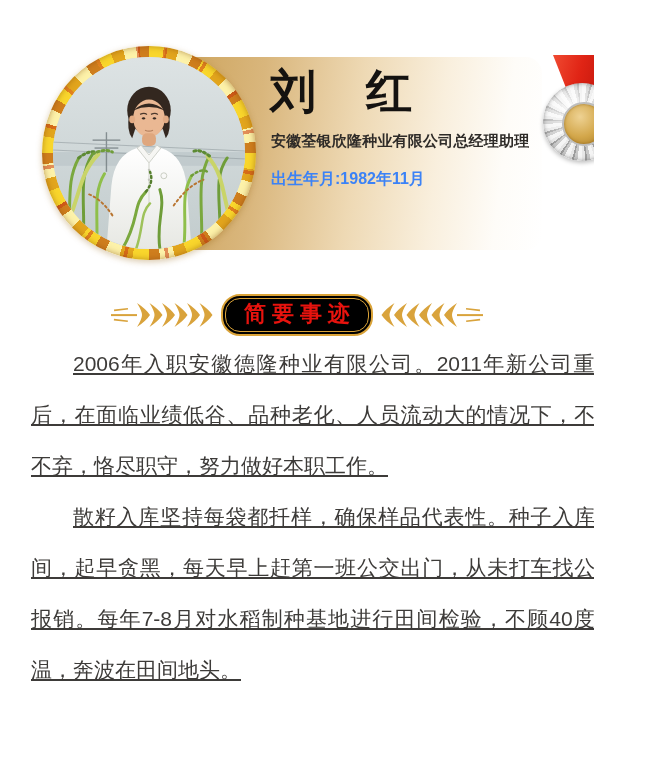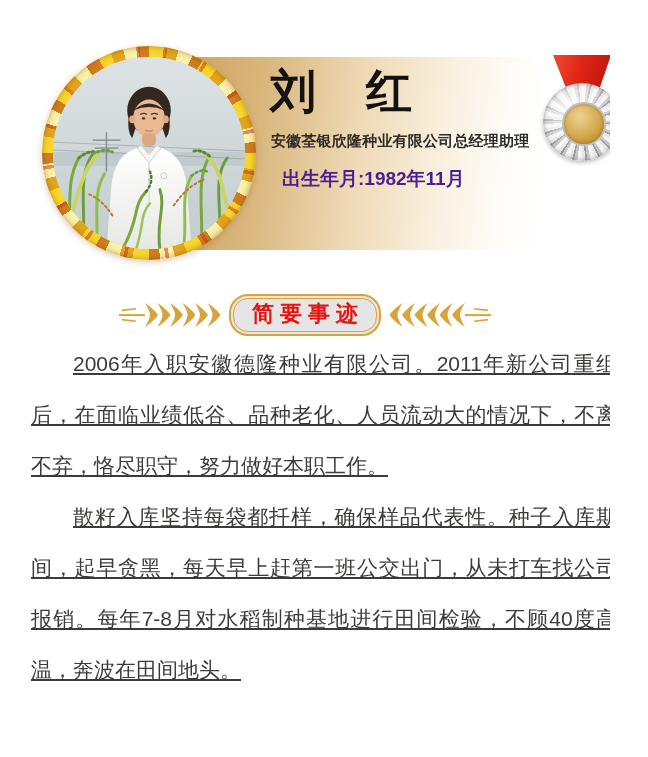--- a/index.html
+++ b/index.html
@@ -1,19 +1,18 @@
 <!DOCTYPE html>
 <html><head>
 <meta charset="utf-8">
 <style>
   html,body{margin:0;padding:0;background:#ffffff;}
   .page{
     position:relative;width:594px;height:757px;overflow:hidden;background:#ffffff;
     font-family:"Liberation Sans","DejaVu Sans",sans-serif;
-    padding-left:16px;
   }
 
   
   .header-card{
     position:absolute;left:150px;top:57px;width:392px;height:193px;border-radius:16px;
     background:linear-gradient(97deg,#c99e52 0%,#d9b67c 28%,#eed9b4 52%,#f9efdd 72%,#fefcf8 88%,#ffffff 100%);
   }
 
   
   .photo-ring{
@@ -32,22 +31,22 @@
   .person-name{
     position:absolute;left:270px;top:66px;
     font-family:"DejaVu Serif","Liberation Serif",serif;
     font-size:46px;font-weight:bold;color:#141210;letter-spacing:2px;line-height:1.1;
   }
   .person-title{
     position:absolute;left:271px;top:132px;width:300px;
     font-size:15px;font-weight:bold;color:#2e2b28;letter-spacing:.2px;
   }
   .person-info{
-    position:absolute;left:282px;top:166px;
-    font-size:19px;font-weight:600;color:#4c1d95;line-height:25.5px;
+    position:absolute;left:271px;top:166px;
+    font-size:16px;font-weight:600;color:#3b82f6;line-height:25.5px;
   }
 
   
   .medal{position:absolute;left:537px;top:55px;width:90px;height:130px;}
   .medal .ribbon{
     position:absolute;left:16px;top:0;width:58px;height:44px;
     background:linear-gradient(105deg,#f04a31 0%,#e02415 45%,#b8130a 100%);
     clip-path:polygon(0 0,100% 0,74% 100%,30% 100%);
   }
   .medal .disc{
@@ -64,21 +63,21 @@
   }
 
   
   .section-header{
     position:absolute;left:0;top:295px;width:100%;height:40px;
     display:flex;align-items:center;justify-content:center;gap:7px;
   }
   .deco{flex:none;height:26px;}
   .deco.flip{transform:scaleX(-1);}
   .section-badge{
-    flex:none;border:2px solid #daa338;border-radius:19px;padding:2px;background:#e5e5e5;
+    flex:none;border:2px solid #daa338;border-radius:19px;padding:2px;background:#000000;
   }
   .section-badge-inner{
     border:1px solid #daa338;border-radius:15px;padding:2px 12px 3px 18px;
     font-size:22px;font-weight:bold;color:#e8130e;letter-spacing:6px;line-height:1.2;
   }
 
   
   .body-text{
     position:absolute;left:31px;top:338px;width:586px;
     font-size:21px;line-height:51px;color:#3d3b39;text-align:justify;

